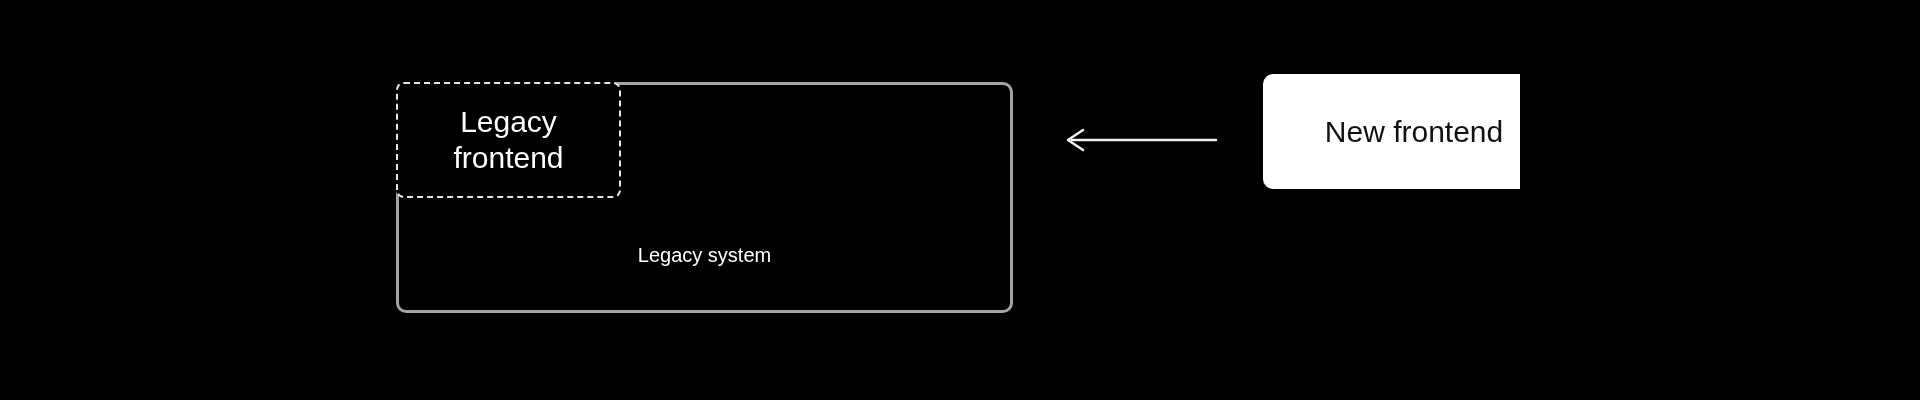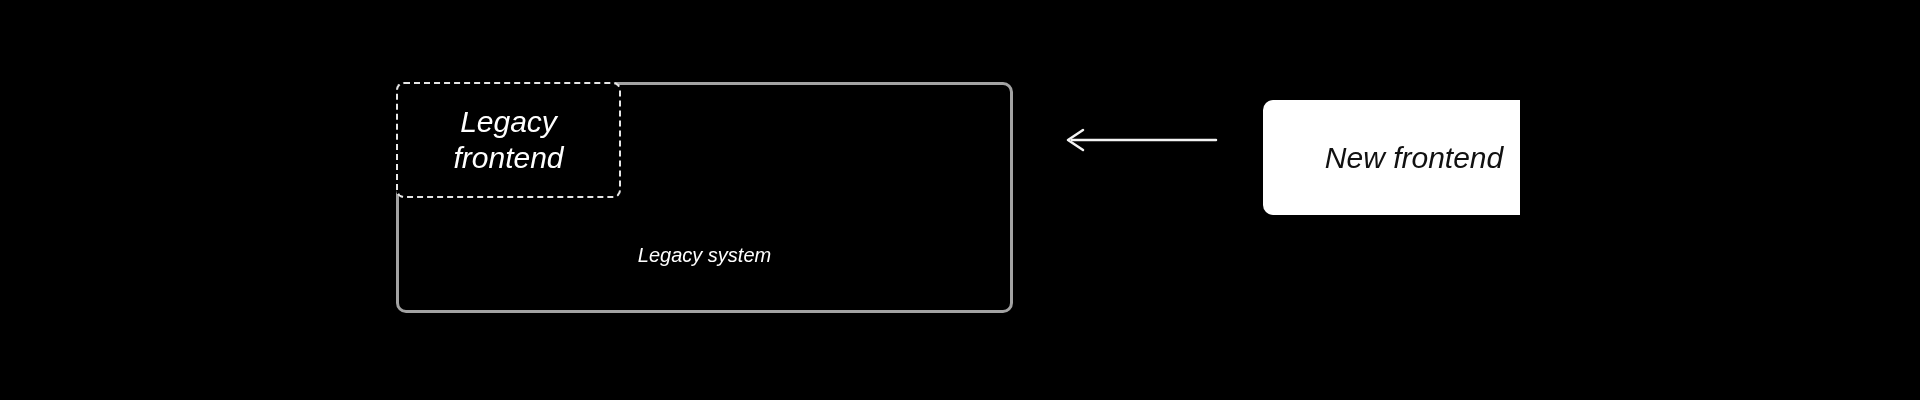--- a/index.html
+++ b/index.html
@@ -16,21 +16,20 @@
   body{
     background:var(--background);
     font-family:"Liberation Sans", sans-serif;
   }
   .stage{
     position:relative;
     width:1520px;
     height:400px;
     background:var(--background);
     overflow:hidden;
-    font-style:italic;
   }
   .box{
     position:absolute;
     box-sizing:border-box;
     display:flex;
     align-items:center;
     justify-content:center;
     text-align:center;
   }
   .legacy-system{
@@ -56,21 +55,21 @@
     background:var(--api-fill);
     color:var(--text-light);
     font-size:30px;
   }
   .legacy-system-label{
     left:396px; top:198px; width:617px; height:115px;
     color:var(--text-light);
     font-size:20px;
   }
   .new-frontend{
-    left:1263px; top:100px; width:302px; height:115px;
+    left:1263px; top:74px; width:302px; height:115px;
     border-radius:10px;
     background:var(--new-frontend-fill);
     color:var(--text-dark);
     font-size:30px;
   }
   .arrow-svg{
     position:absolute;
     left:0; top:0;
     width:1920px; height:400px;
     pointer-events:none;

